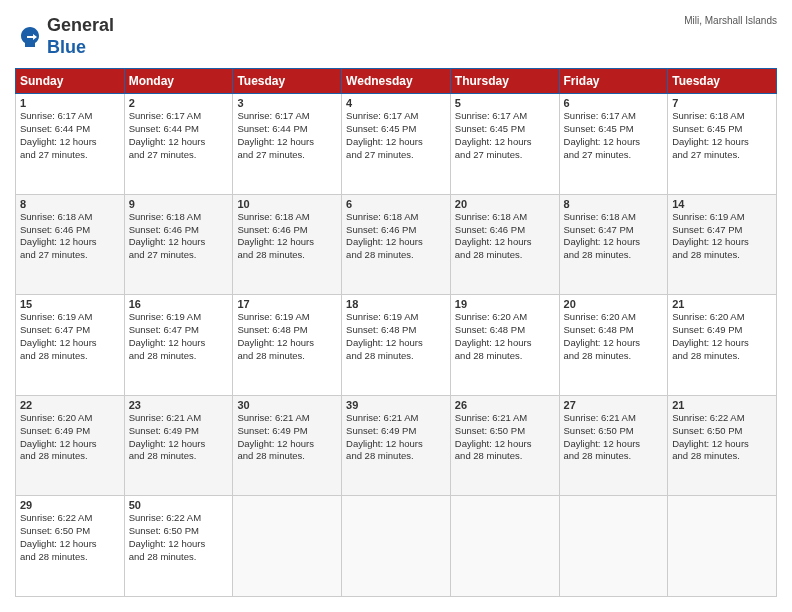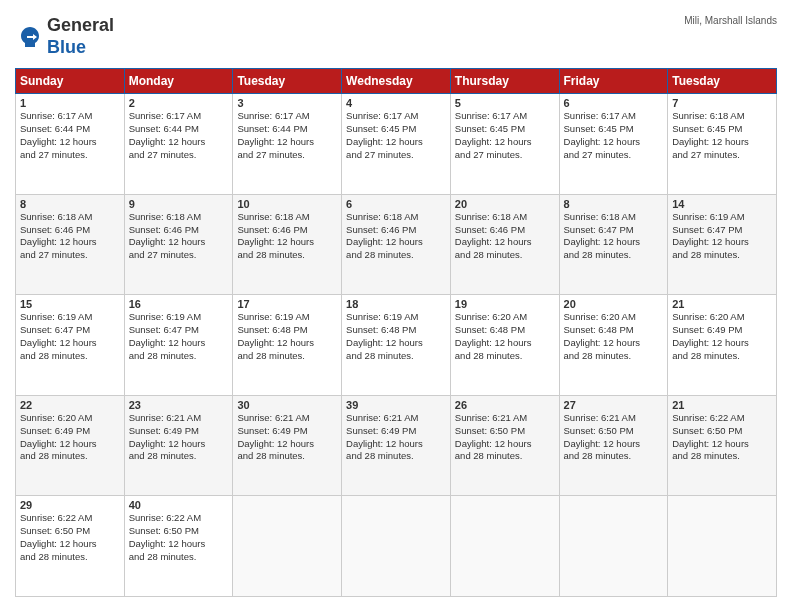--- a/index.html
+++ b/index.html
@@ -396,21 +396,21 @@
           <td>
     <span class="day-number">29</span>
     <div class="cell-content">
       Sunrise: 6:22 AM<br>
       Sunset: 6:50 PM<br>
       Daylight: 12 hours<br>
       and 28 minutes.
     </div>
   </td>
           <td>
-    <span class="day-number">40</span>
+    <span class="day-number">50</span>
     <div class="cell-content">
       Sunrise: 6:22 AM<br>
       Sunset: 6:50 PM<br>
       Daylight: 12 hours<br>
       and 28 minutes.
     </div>
   </td>
           <td class="empty-cell"></td>
           <td class="empty-cell"></td>
           <td class="empty-cell"></td>

